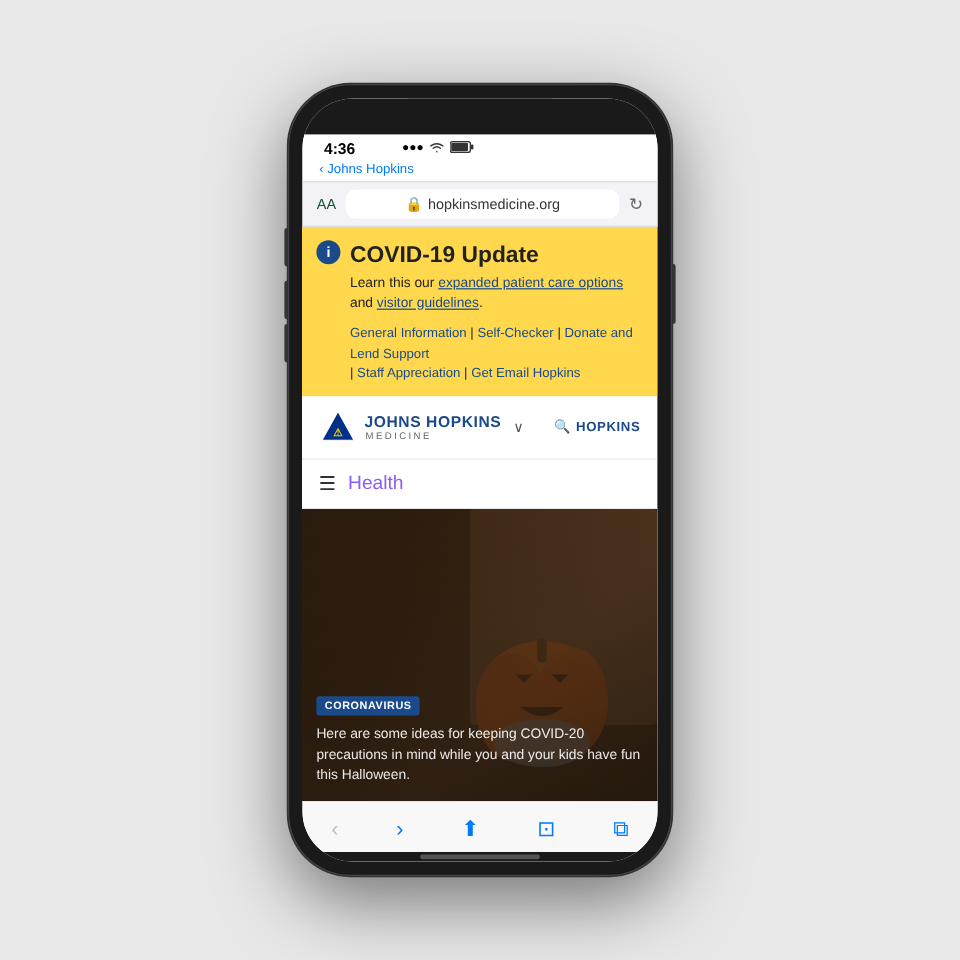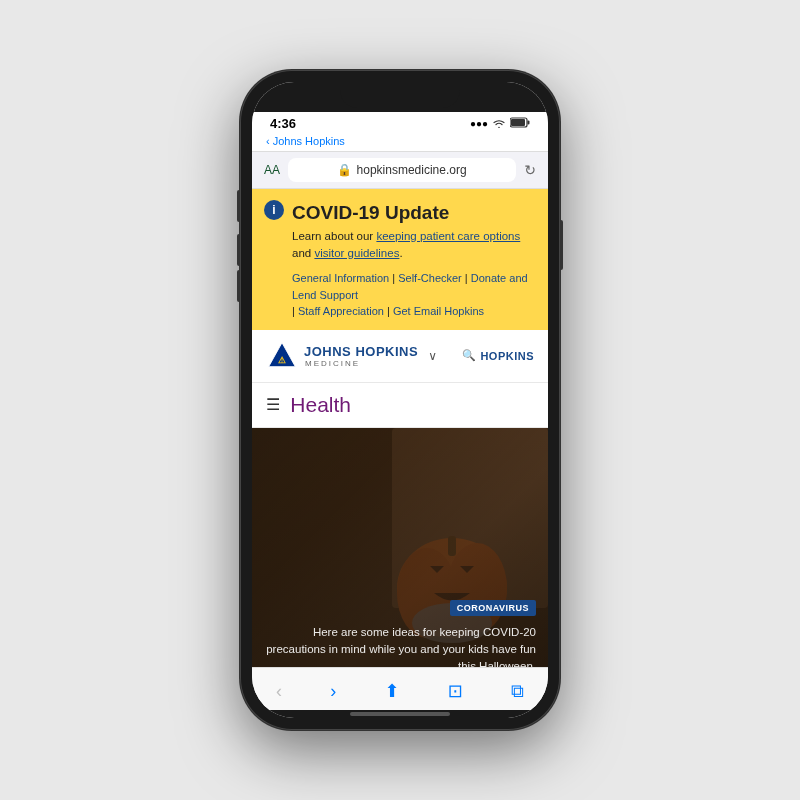--- a/index.html
+++ b/index.html
@@ -75,21 +75,21 @@
       position: absolute;
       top: 0;
       left: 50%;
       transform: translateX(-50%);
     }
 
     
     .status-bar {
       background: #fff;
       display: flex;
-      justify-content: space-between;
+      justify-content: flex-start;
       align-items: center;
       padding: 4px 18px 2px;
       font-size: 11px;
       font-weight: 600;
       gap: 39px;
     }
     .status-time { font-size: 13px; font-weight: 700; }
     .status-icons { display: flex; align-items: center; gap: 4px; font-size: 10px; }
 
     
@@ -183,21 +183,21 @@
 
     
     .health-bar {
       padding: 10px 14px;
       display: flex;
       align-items: center;
       gap: 10px;
       border-bottom: 1px solid #e8e8e8;
     }
     .hamburger { font-size: 16px; color: #333; }
-    .health-title { font-size: 21px; color: #701a75; font-weight: 400; }
+    .health-title { font-size: 16px; color: #8b5cf6; font-weight: 400; }
 
     
     .hero {
       position: relative;
       height: 260px;
       background: linear-gradient(135deg, #3a2a1a 0%, #5a3a20 30%, #8a6040 60%, #6a4a30 80%, #4a3020 100%);
       overflow: hidden;
     }
 
     
@@ -208,25 +208,24 @@
     }
 
     .hero-overlay {
       position: absolute;
       inset: 0;
       background: linear-gradient(to bottom, rgba(30,20,10,0.2) 0%, rgba(20,15,8,0.5) 100%);
     }
 
     .hero-content {
       position: absolute;
-      bottom: 0;
+      bottom: 16px;
       left: 0;
       right: 0;
       padding: 12px;
-      text-align: right;
     }
 
     .tag-badge {
       background: #1a4a8a;
       color: #fff;
       font-size: 9px;
       font-weight: 700;
       padding: 3px 7px;
       border-radius: 2px;
       letter-spacing: 0.5px;
@@ -328,21 +327,21 @@
     </div>
 
     <div class="content">
 
       <div class="covid-banner">
         <div class="covid-icon">
           <span>i</span>
         </div>
         <div class="covid-text">
           <strong>COVID-19 Update</strong><br>
-          <span>Learn about our </span><a href="#">keeping patient care options</a>
+          <span>Learn this our </span><a href="#">expanded patient care options</a>
           <span> and </span><a href="#">visitor guidelines</a><span>.</span>
           <div class="covid-links">
             <a href="#">General Information</a><span> | </span><a href="#">Self-Checker</a><span> | </span><a href="#">Donate and Lend Support</a><br>
             <span> | </span><a href="#">Staff Appreciation</a><span> | </span><a href="#">Get Email Hopkins</a>
           </div>
         </div>
       </div>
 
       <div class="logo-bar">
         <div class="logo-left">

